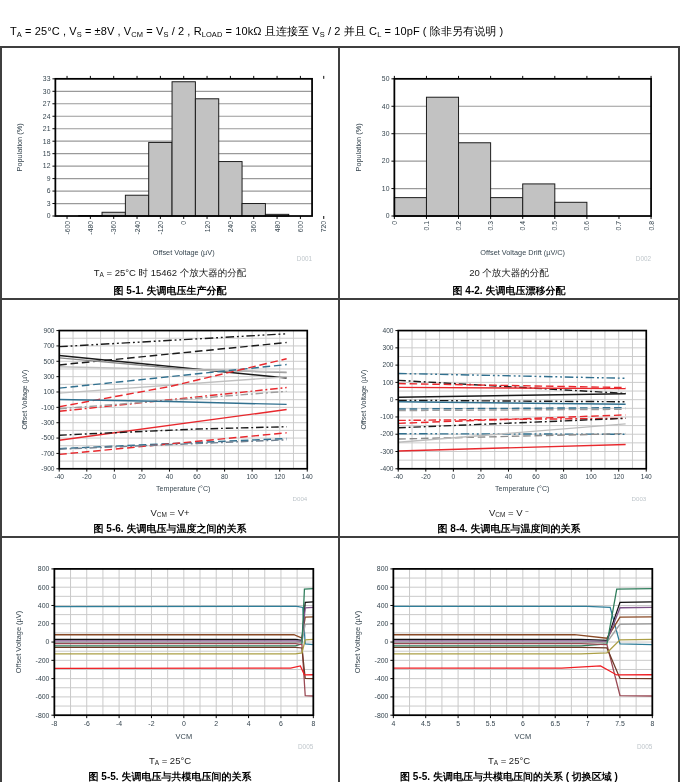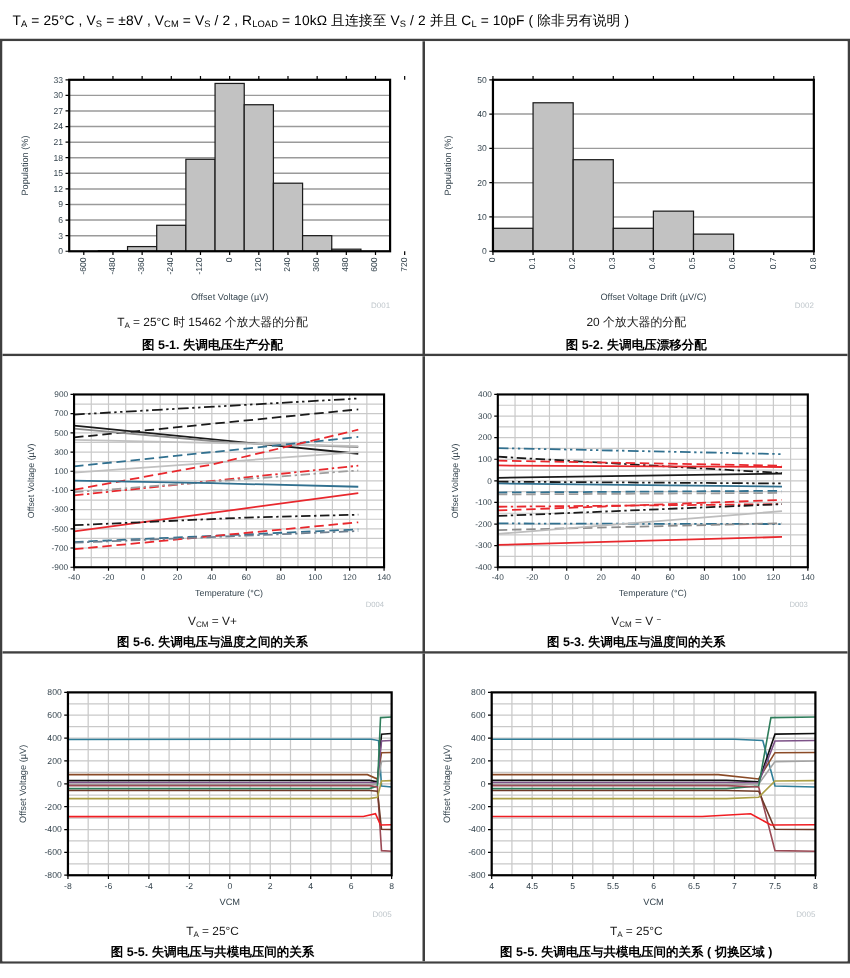--- a/index.html
+++ b/index.html
@@ -1,18 +1,18 @@
 <!DOCTYPE html>
 <html><head>
 <meta charset="utf-8">
 <style>
   html,body{margin:0;padding:0;background:#ffffff;}
   body{width:680px;font-family:"Liberation Sans",sans-serif;color:#000;}
   .page{width:680px;}
-  .cond-header{padding:9px 10px 7px 10px;font-size:11px;color:#000;letter-spacing:.1px;}
+  .cond-header{padding:24px 10px 7px 10px;font-size:11px;color:#000;letter-spacing:.1px;}
   .cond-header sub,.cond .s{font-size:68%;}
   sub{vertical-align:-18%;font-size:68%;}
   sup{vertical-align:30%;font-size:68%;}
   .fig-grid{display:grid;grid-template-columns:338px 338px;grid-template-rows:252px 238px 246px;
             border:2px solid #3f3f3f;width:676px;box-sizing:content-box;}
   .cell{box-sizing:border-box;display:flex;flex-direction:column;align-items:center;padding-top:23px;overflow:hidden;background:#fff;}
   .cell.bR{border-right:2px solid #3f3f3f;}
   .cell.bB{border-bottom:2px solid #3f3f3f;}
   .cond{font-size:9.5px;color:#1a1a1a;margin-top:2px;text-align:center;}
   .cap{font-size:10px;font-weight:bold;color:#000;margin-top:4px;text-align:center;}
@@ -186,21 +186,21 @@
             <text x="41" y="66.4" text-anchor="end">30</text>
             <text x="41" y="94.4" text-anchor="end">20</text>
             <text x="41" y="122.4" text-anchor="end">10</text>
             <text x="41" y="150.4" text-anchor="end">0</text>
           </g>
           <text x="12" y="78" text-anchor="middle" fill="#36454f" font-size="7.5" transform="rotate(-90 12 78)">Population (%)</text>
           <text x="177" y="188" text-anchor="middle" fill="#36454f" font-size="7.5">Offset Voltage Drift (µV/C)</text>
           <text x="308" y="194" text-anchor="end" fill="#bfc6cb" font-size="6.5">D002</text>
         </svg>
       <div class="cond">20 个放大器的分配</div>
-      <div class="cap">图 5-2. 失调电压漂移分配</div>
+      <div class="cap">图 4-2. 失调电压漂移分配</div>
     </div>
 
     <div class="cell bR bB">
       <svg width="326" height="192" viewBox="0 0 326 192">
           <clipPath id="clip2">
             <rect x="46" y="8" width="262" height="146"></rect>
           </clipPath>
           <g stroke="#c9c9c9" stroke-width="1">
             <line x1="46" y1="16.11111111111111" x2="308" y2="16.11111111111111"></line>
             <line x1="46" y1="24.22222222222222" x2="308" y2="24.22222222222222"></line>
@@ -406,21 +406,21 @@
             <text x="41" y="101.65" text-anchor="end">-100</text>
             <text x="41" y="119.9" text-anchor="end">-200</text>
             <text x="41" y="138.15" text-anchor="end">-300</text>
             <text x="41" y="156.4" text-anchor="end">-400</text>
           </g>
           <text x="12" y="81" text-anchor="middle" fill="#36454f" font-size="7.5" transform="rotate(-90 12 81)">Offset Voltage (µV)</text>
           <text x="177" y="178" text-anchor="middle" fill="#36454f" font-size="7.5">Temperature (°C)</text>
           <text x="308" y="188" text-anchor="end" fill="#bfc6cb" font-size="6.5">D003</text>
         </svg>
       <div class="cond">V<sub>CM</sub> = V <sup>−</sup></div>
-      <div class="cap">图 5-3. 失调电压与温度间的关系</div>
+      <div class="cap">图 8-4. 失调电压与温度间的关系</div>
     </div>
 
     <div class="cell bR">
       <svg width="326" height="194" viewBox="0 0 326 194">
           <clipPath id="clip4">
             <rect x="46" y="8" width="262" height="148"></rect>
           </clipPath>
           <g stroke="#c9c9c9" stroke-width="1">
             <line x1="46" y1="17.25" x2="308" y2="17.25"></line>
             <line x1="46" y1="26.5" x2="308" y2="26.5"></line>

